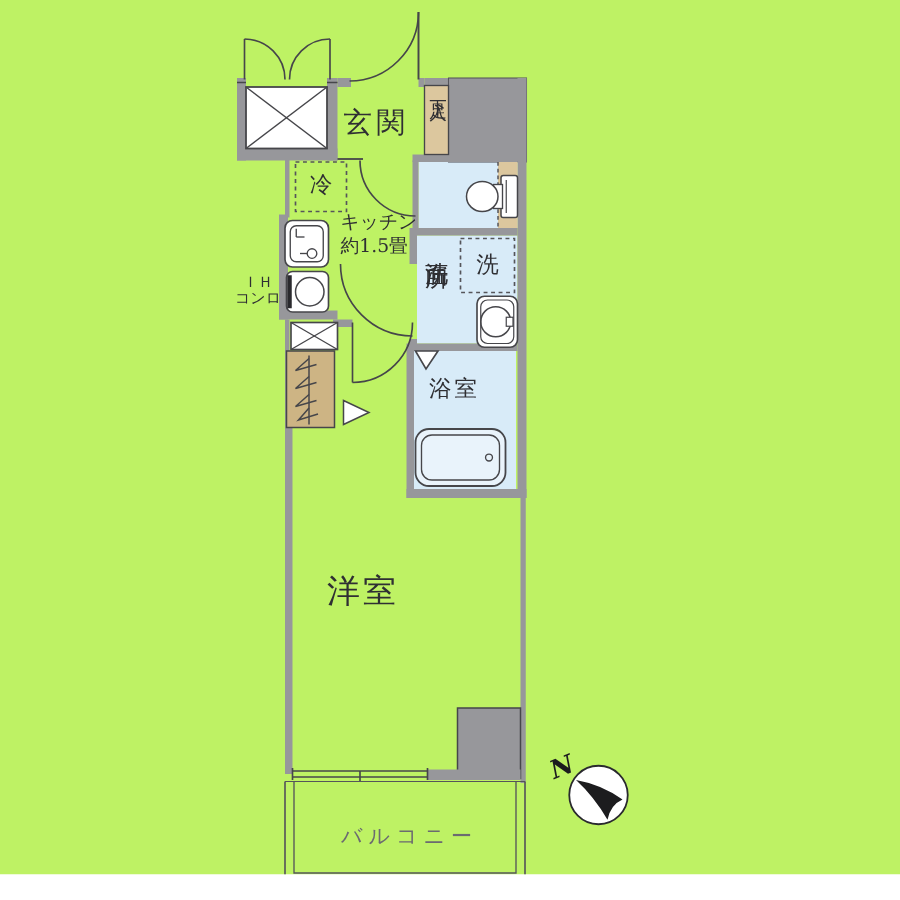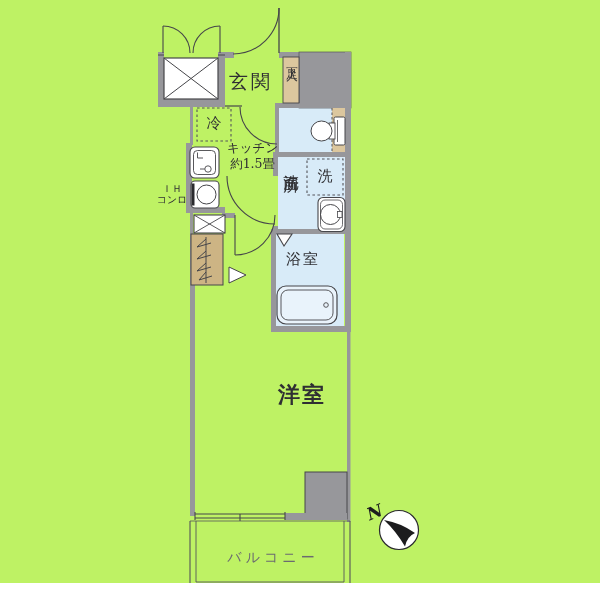--- a/index.html
+++ b/index.html
@@ -4,28 +4,28 @@
 <style>
   html,body{margin:0;padding:0;background:#ffffff;}
   #canvas{position:relative;width:600px;height:583px;background:#bef264;overflow:hidden;
           font-family:"DejaVu Serif","Liberation Serif",serif;color:#2f2f33;}
   #plan-svg{position:absolute;left:0;top:0;}
   .lbl{position:absolute;white-space:pre;}
   .lbl-genkan{left:222px;top:69px;width:58px;text-align:center;font-size:19px;letter-spacing:3px;}
   .lbl-shoe{left:284px;top:58px;width:15px;height:46px;writing-mode:vertical-rl;
             font-size:11.5px;letter-spacing:1px;line-height:15px;}
   .lbl-fridge{left:197px;top:114px;width:34px;text-align:center;font-size:15px;}
-  .lbl-kitchen{left:227px;top:140px;font-size:12.5px;line-height:16px;text-align:center;}
+  .lbl-kitchen{left:227px;top:140px;font-size:12.5px;line-height:16px;}
   .lbl-stove{left:154px;top:183px;width:36px;text-align:center;font-size:10px;line-height:11px;}
   .lbl-washroom{left:282px;top:162px;height:62px;writing-mode:vertical-rl;
                 font-size:15.5px;letter-spacing:1.5px;line-height:18px;}
   .lbl-washer{left:307px;top:167px;width:36px;text-align:center;font-size:15px;}
   .lbl-bath{left:286px;top:250px;width:42px;font-size:15px;letter-spacing:2px;}
-  .lbl-room{left:218px;top:379px;width:108px;text-align:right;font-size:22px;
-            line-height:31px;letter-spacing:2px;font-weight:bold;}
+  .lbl-room{left:218px;top:379px;width:108px;text-align:left;font-size:22px;
+            line-height:31px;letter-spacing:2px;}
   .lbl-balcony{left:200px;top:549px;width:146px;text-align:center;font-size:14px;
                letter-spacing:4px;color:#6b6b70;}
   .lbl-north{left:367px;top:502px;font-size:17px;font-style:italic;font-weight:bold;
              transform:rotate(-22deg);color:#1c1c1e;}
 </style>
 </head>
 <body>
 
 <div id="canvas">
 

